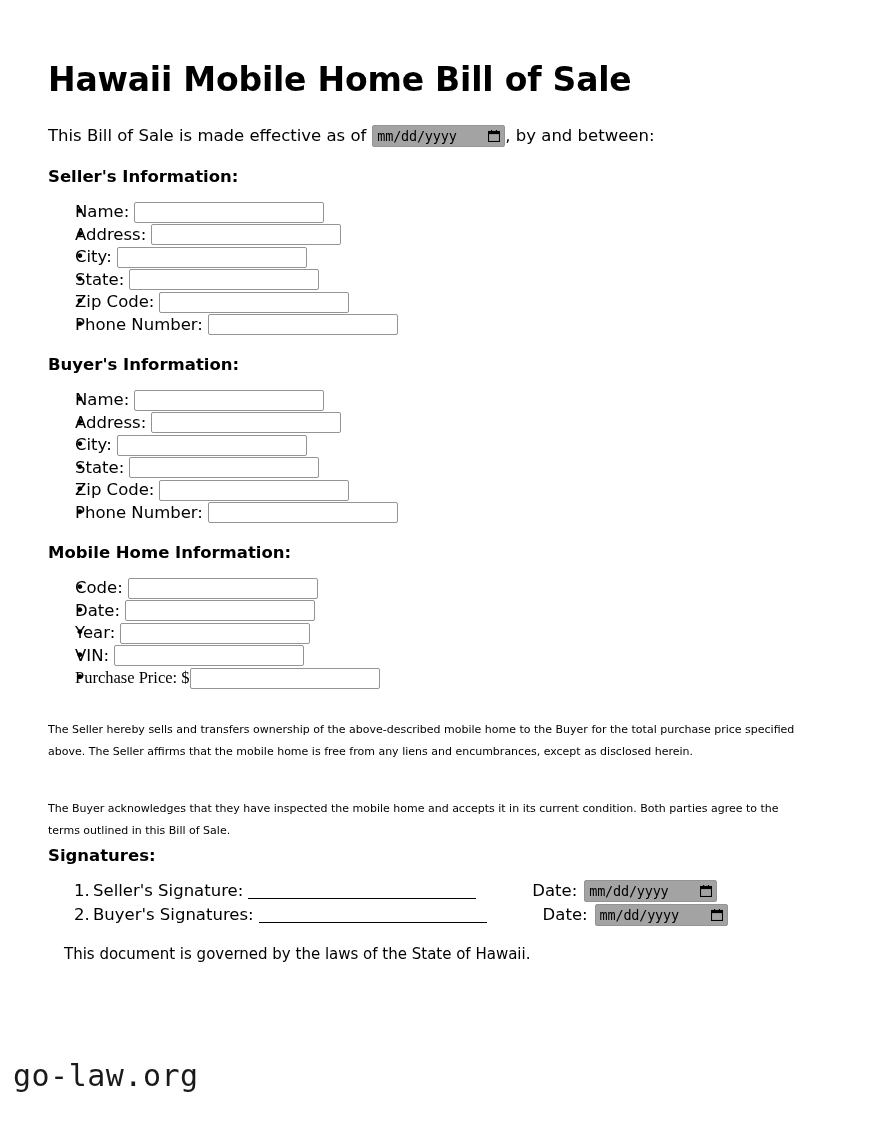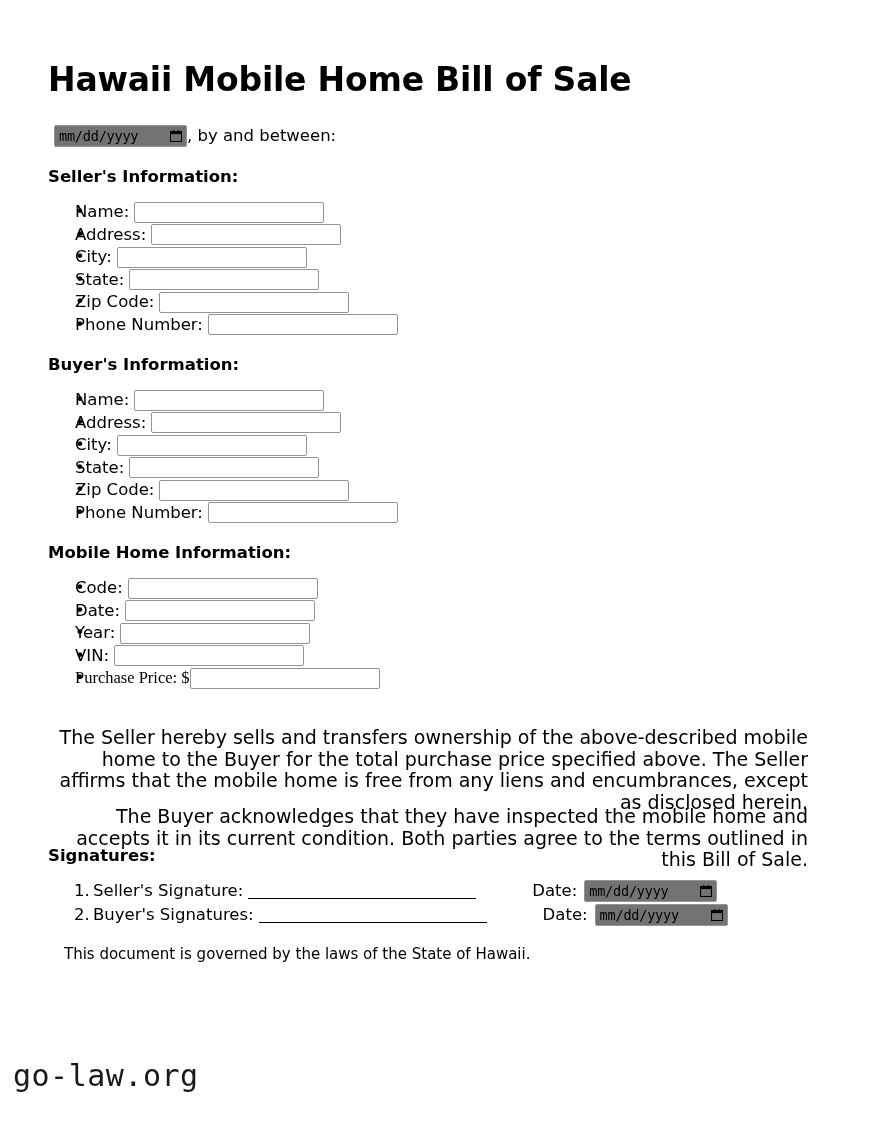--- a/index.html
+++ b/index.html
@@ -112,21 +112,21 @@
     outline: none;
   }
 
   .date-box {
     display: inline-flex;
     align-items: center;
     justify-content: space-between;
     box-sizing: border-box;
     border: 1px solid #949494;
     border-radius: 2px;
-    background: #737373;
+    background: #a3a3a3;
     height: 22px;
     width: 133px;
     padding: 0 4px 0 4px;
     font-family: "DejaVu Sans Mono", "Liberation Mono", monospace;
     font-size: 13.5px;
     line-height: 20px;
     color: #000;
     vertical-align: middle;
   }
   .date-box .dtxt {
@@ -138,23 +138,23 @@
     display: inline-block;
     position: relative;
     flex: 0 0 auto;
   }
   .cal-icon svg { display: block; }
 
   .para {
     position: absolute;
     left: 0;
     width: 760px;
-    font-size: 19px;
+    font-size: 11px;
     line-height: 21.5px;
-    text-align: right;
+    text-align: left;
   }
 
   .sig-list {
     position: absolute;
     left: 0;
     margin: 0;
     padding: 0;
     list-style: none;
   }
   .sig-list li {
@@ -204,20 +204,21 @@
 </style>
 </head>
 <body>
 
 <div class="page">
   <div class="content">
 
     <h1 class="doc-title">Hawaii Mobile Home Bill of Sale</h1>
 
     <div class="intro">
+      <span>This Bill of Sale is made effective as of</span>
       <span style="display:inline-block;width:6px"></span>
       <span class="date-box">
         <span class="dtxt">mm/dd/yyyy</span>
         <span class="cal-icon">
           <svg viewBox="0 0 12 12" width="12" height="12" aria-hidden="true">
             <rect x="0.5" y="1.5" width="11" height="10" fill="none" stroke="#000" stroke-width="1.1"></rect>
             <rect x="0.5" y="1.5" width="11" height="2.6" fill="#000"></rect>
             <rect x="3" y="0" width="1.1" height="2.4" fill="#000"></rect>
             <rect x="7.9" y="0" width="1.1" height="2.4" fill="#000"></rect>
           </svg>

